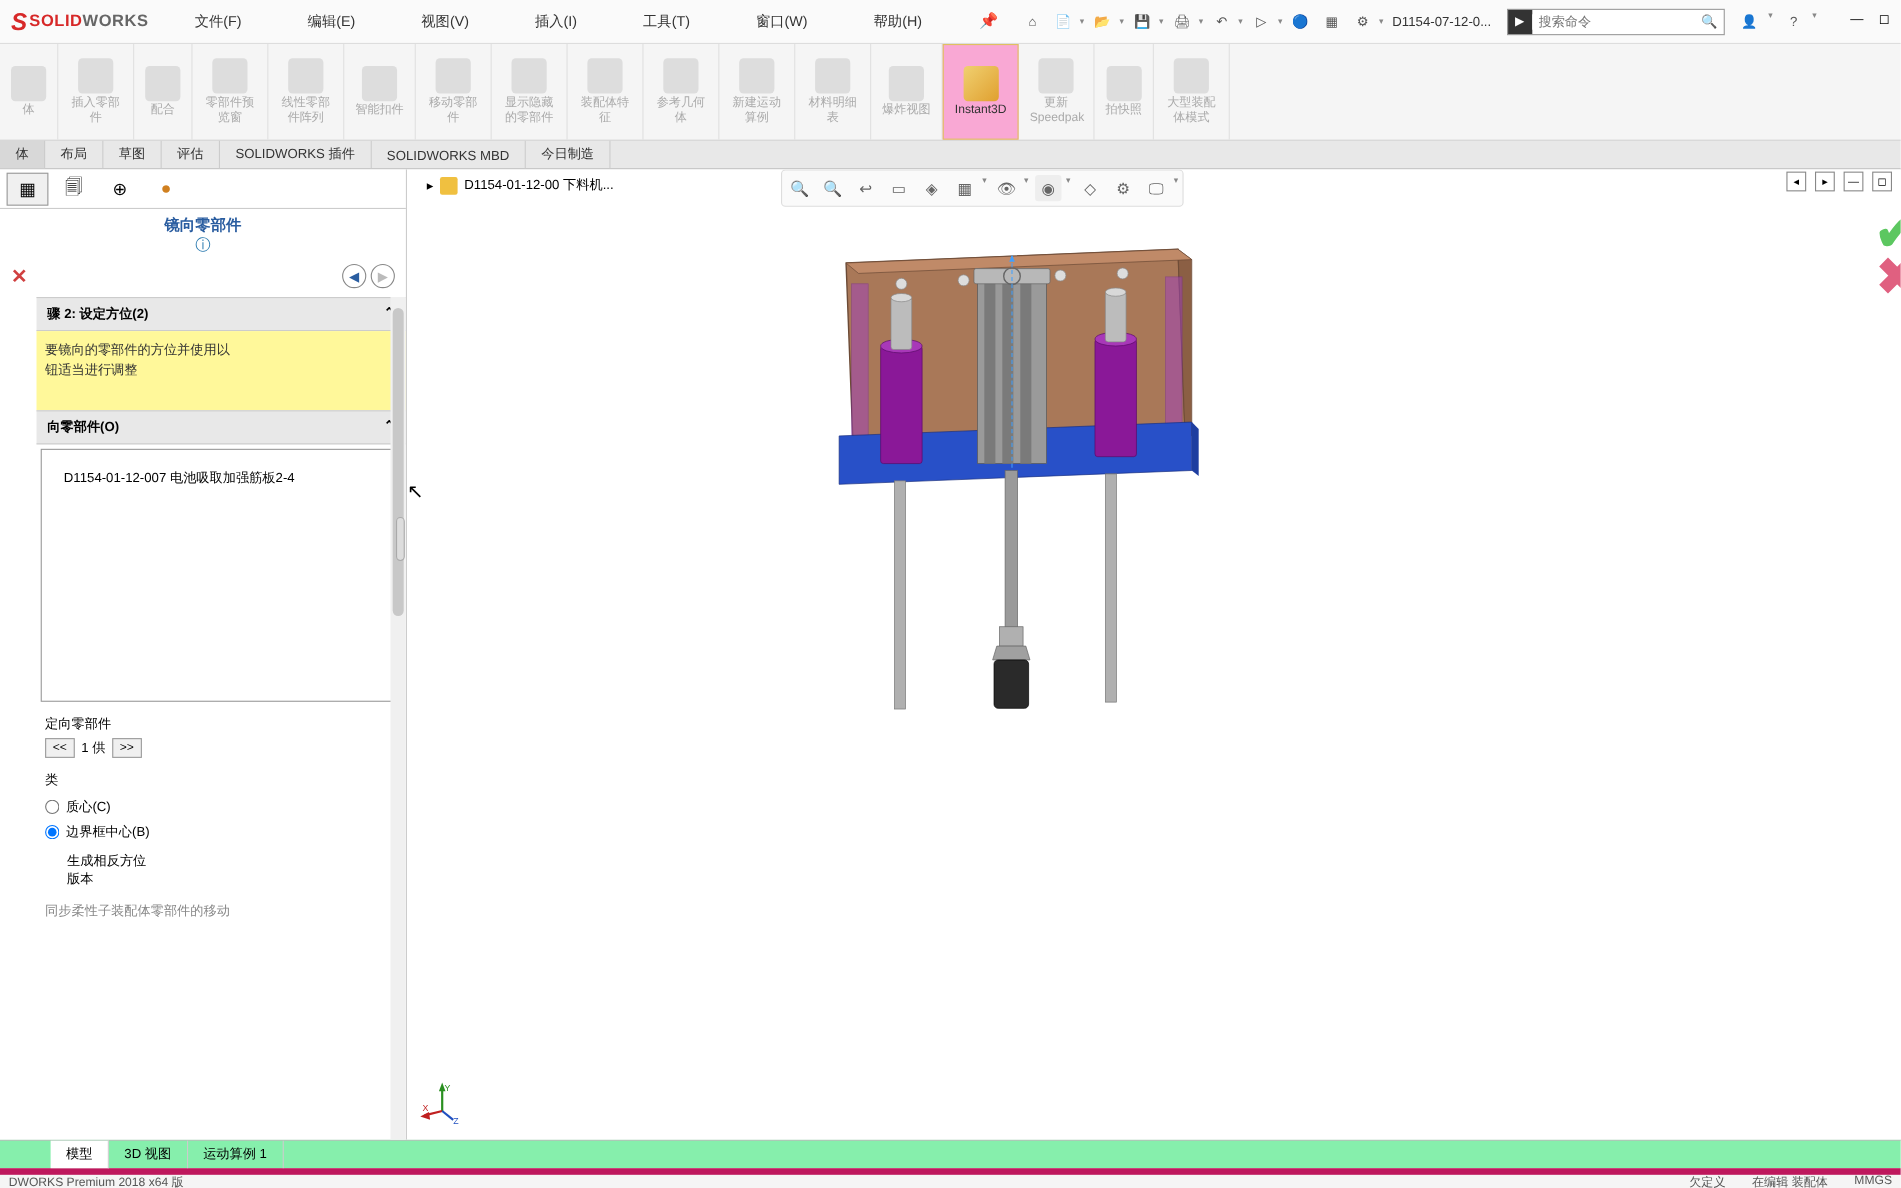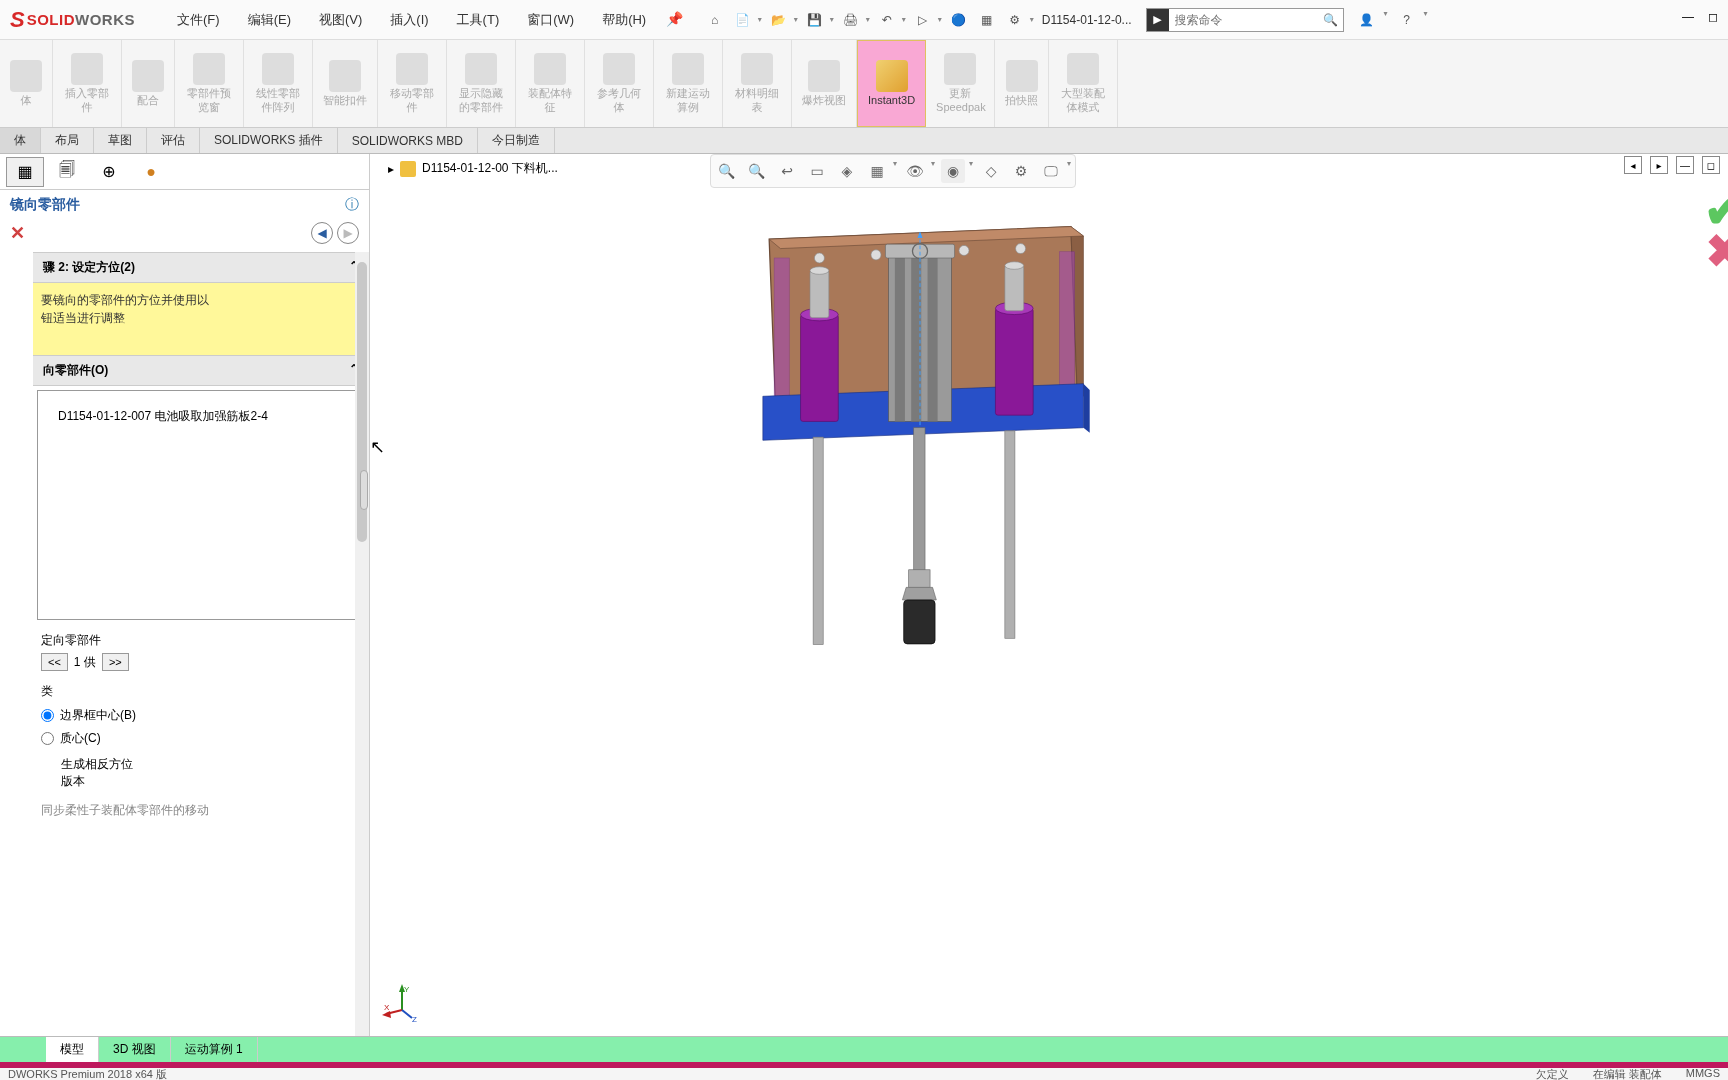--- a/index.html
+++ b/index.html
@@ -3,21 +3,21 @@
 <meta charset="utf-8">
 <style>
 * { margin: 0; padding: 0; box-sizing: border-box; font-family: "Microsoft YaHei", Arial, sans-serif; }
 body { background: #fff; width: 1728px; height: 1080px; overflow: hidden; position: relative; font-size: 12px; }
 .topbar { height: 40px; display: flex; align-items: center; border-bottom: 1px solid #ddd; background: #fafafa; }
 .logo { display: flex; align-items: center; padding: 0 10px; }
 .logo-s { color: #d72828; font-weight: bold; font-size: 22px; font-style: italic; margin-right: 2px; }
 .logo-txt { font-weight: bold; font-size: 15px; letter-spacing: 0.5px; }
 .logo-txt .red { color: #d72828; }
 .logo-txt .gray { color: #666; }
-.menu { display: flex; margin-left: 18px; }
+.menu { display: flex; margin-left: 18px; gap: 32px; }
 .menu-item { padding: 0 14px; font-size: 13px; color: #333; cursor: pointer; }
 .pin { margin-left: 6px; color: #2a7ab0; font-size: 14px; }
 .tbar { display: flex; align-items: center; margin-left: 20px; gap: 6px; }
 .tbtn { width: 22px; height: 22px; display: flex; align-items: center; justify-content: center; color: #555; cursor: pointer; border-radius: 3px; }
 .drop { font-size: 8px; color: #888; margin-left: -2px; }
 .doc-name { font-size: 12px; color: #333; padding: 0 8px; }
 .search-wrap { display: flex; align-items: center; border: 1px solid #999; background: #fff; height: 24px; margin-left: 6px; }
 .search-icon-box { width: 22px; height: 22px; display: flex; align-items: center; justify-content: center; background: #333; color: #fff; font-size: 11px; }
 .search-input { border: none; outline: none; width: 150px; padding: 0 6px; font-size: 12px; color: #999; }
 .search-go { width: 24px; display: flex; align-items: center; justify-content: center; color: #666; cursor: pointer; }
@@ -30,21 +30,21 @@
 .rib-grp.active .rib-lbl { color: #333; }
 .rib-grp.active .rib-icon { background: linear-gradient(135deg, #f0d070, #e0a030); }
 .tabs { height: 26px; display: flex; background: #e8e8e8; border-bottom: 1px solid #bbb; }
 .tab { padding: 0 14px; display: flex; align-items: center; font-size: 12px; color: #333; border-right: 1px solid #ccc; cursor: pointer; }
 .tab.first { background: #d8d8d8; }
 .main { display: flex; height: calc(100% - 40px - 88px - 26px - 26px - 18px); }
 .left-panel { width: 370px; background: #fff; border-right: 1px solid #ccc; display: flex; flex-direction: column; position: relative; }
 .panel-tabs { height: 36px; display: flex; border-bottom: 1px solid #ccc; align-items: center; padding: 0 6px; gap: 4px; }
 .ptab { width: 38px; height: 30px; display: flex; align-items: center; justify-content: center; border: 1px solid transparent; cursor: pointer; font-size: 16px; }
 .ptab.active { border: 1px solid #999; background: #f0f0f0; }
-.panel-head { padding: 6px 10px; display: flex; justify-content: space-between; align-items: center; }
+.panel-head { padding: 6px 10px; display: flex; justify-content: space-between; align-items: center; flex-direction: column; }
 .panel-title { font-size: 14px; font-weight: bold; color: #2a5da0; }
 .help-icon { color: #2a7ab0; font-size: 14px; cursor: pointer; }
 .ok-cancel { display: flex; gap: 8px; padding: 2px 10px 8px; justify-content: space-between; align-items: center; }
 .nav-arrows { display: flex; gap: 4px; }
 .nav-btn { width: 22px; height: 22px; border-radius: 11px; border: 1px solid #888; display: flex; align-items: center; justify-content: center; color: #2a5da0; cursor: pointer; font-size: 12px; }
 .nav-btn.disabled { color: #bbb; }
 .sec-head { background: #e8e8e8; padding: 6px 10px; display: flex; justify-content: space-between; font-size: 12px; font-weight: bold; border-top: 1px solid #ccc; border-bottom: 1px solid #ccc; cursor: pointer; }
 .yellow-box { background: #fff89a; padding: 8px; font-size: 12px; color: #333; line-height: 1.5; min-height: 72px; }
 .list-box { border: 1px solid #999; margin: 4px; padding: 15px 4px; height: 230px; background: #fff; font-size: 12px; overflow: auto; }
 .list-item { padding: 2px 16px; }
@@ -107,21 +107,21 @@
       <span class="drop">▾</span>
     <div class="tbtn">↶</div>
       <span class="drop">▾</span>
     <div class="tbtn">▷</div>
       <span class="drop">▾</span>
     <div class="tbtn">🔵</div>
     <div class="tbtn">▦</div>
     <div class="tbtn">⚙</div>
       <span class="drop">▾</span>
   </div>
-  <div class="doc-name">D1154-01-12-0...</div>
+  <div class="doc-name">D1154-07-12-0...</div>
   <div class="search-wrap">
     <div class="search-icon-box">▶</div>
     <input class="search-input" placeholder="搜索命令" style="">
     <div class="search-go">🔍</div>
   </div>
   <div class="right-icons">
     <div class="tbtn">👤</div>
       <span class="drop">▾</span>
     <div class="tbtn">?</div>
       <span class="drop">▾</span>
@@ -253,26 +253,26 @@
       <div class="pager">
         <div>定向零部件</div>
         <div class="pager-row">
           <span class="pager-btn">&lt;&lt;</span>
           <span>1 供</span>
           <span class="pager-btn">&gt;&gt;</span>
         </div>
       </div>
       <div style="padding:4px 8px;font-size:12px;">类</div>
       <div class="radio-row">
+        <input type="radio" style="">
+        <span>质心(C)</span>
+      </div>
+      <div class="radio-row">
         <input type="radio" checked="" style="">
         <span>边界框中心(B)</span>
-      </div>
-      <div class="radio-row">
-        <input type="radio" style="">
-        <span>质心(C)</span>
       </div>
       <div style="padding:6px 0 6px 28px;font-size:12px;text-align:left;">
         <div style="cursor:pointer;">
           <div>生成相反方位</div>
           <div>版本</div>
         </div>
       </div>
       <div class="check-row">同步柔性子装配体零部件的移动</div>
 
       <div class="scroll-track" style="top:0;">

